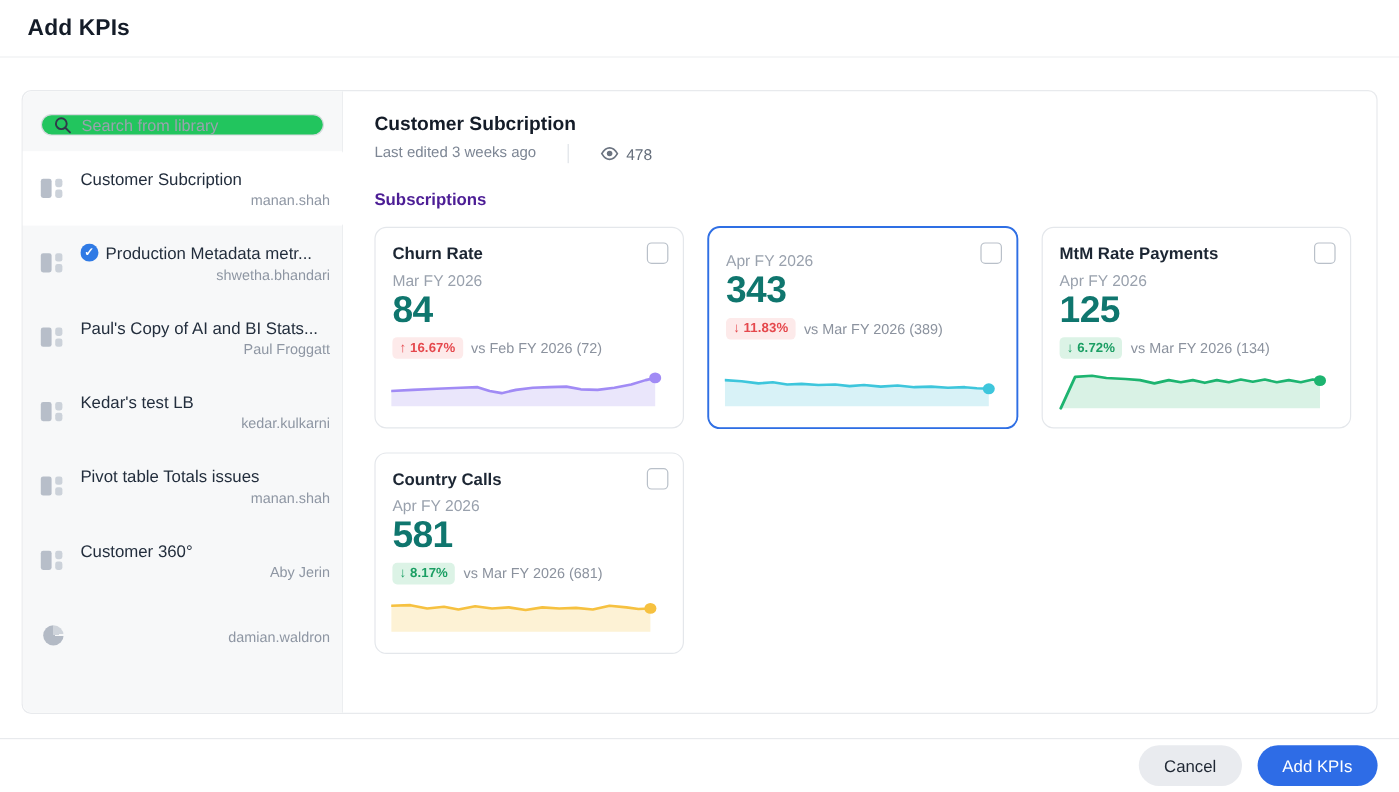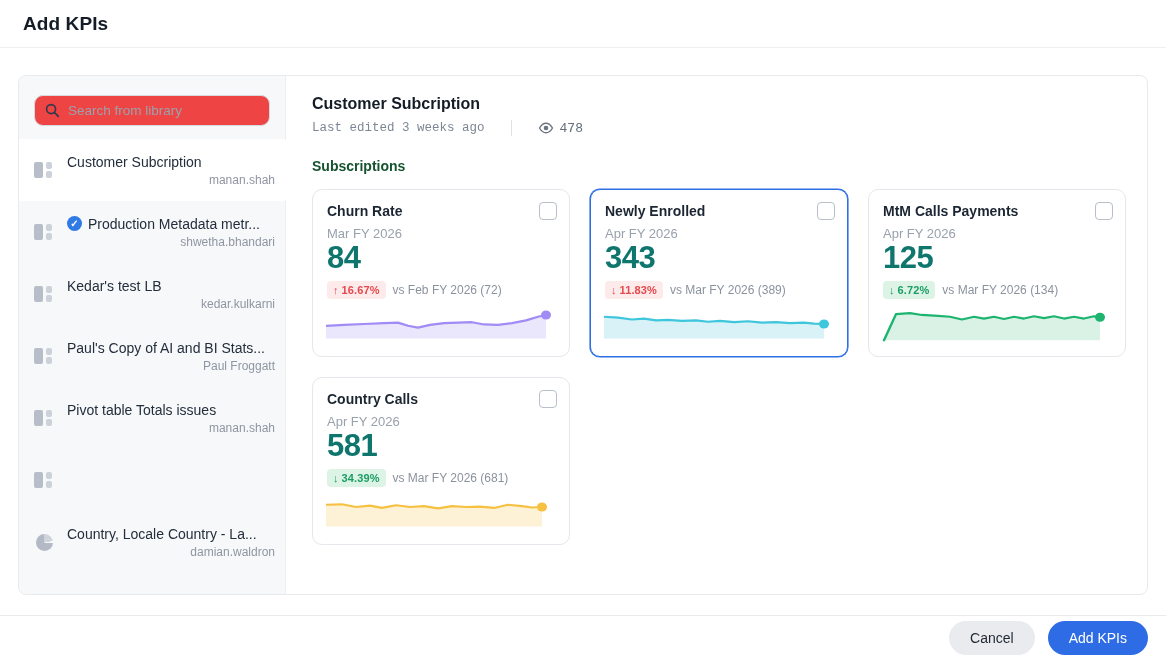--- a/index.html
+++ b/index.html
@@ -10,21 +10,21 @@
   .page-header { height: 48px; padding: 13px 0 0 23px; border-bottom: 1px solid #eef0f2; }
   .page-title { font-size: 19px; font-weight: 700; letter-spacing: .1px; color: #141c28; }
 
   
   .panel { position: absolute; left: 18px; top: 75px; width: 1130px; height: 520px;
     border: 1px solid #e8eaed; border-radius: 8px; display: flex; background: #fff; }
 
   
   .sidebar { width: 267px; background: #f7f8f9; border-right: 1px solid #eceef0;
     border-radius: 8px 0 0 8px; flex: none; }
-  .search-box { margin: 19px 15px 13px 15px; height: 31px; background: #ef4444;
+  .search-box { margin: 19px 15px 13px 15px; height: 18px; background: #22c55e;
     border: 1px solid #d6dade; border-radius: 9px; display: flex; align-items: center;
     padding: 0 10px; gap: 8px; }
   .search-box input { border: none; outline: none; background: transparent; flex: 1;
     font-size: 13.5px; color: #2a3342; font-family: "Liberation Sans", sans-serif; }
   .search-box input::placeholder { color: #9aa2ae; }
 
   .lib-list { }
   .lib-item { height: 62px; display: flex; align-items: center; gap: 13px;
     padding-left: 15px; cursor: pointer; position: relative; }
   .lib-item.selected { background: #fff; }
@@ -43,26 +43,26 @@
   .icon-dash .d3 { left: 12px; top: 11px; width: 6px; height: 7px; background: #ccd2da; }
   .icon-pie { width: 17px; height: 17px; border-radius: 50%; flex: none; margin: 0 1px 0 2px;
     background: conic-gradient(#cfd4db 0 80deg, #f7f8f9 80deg 95deg, #b3bac5 95deg 360deg); }
   .verified { width: 15px; height: 15px; border-radius: 50%; background: #2f7ae5; flex: none;
     color: #fff; font-size: 10px; font-weight: 700; display: inline-flex;
     align-items: center; justify-content: center; line-height: 1; }
 
   
   .main { flex: 1; padding: 19px 24px 0 26px; position: relative; min-width: 0; }
   .doc-title { font-size: 16px; font-weight: 700; color: #141c28; }
-  .meta-row { display: flex; align-items: center; gap: 26px; margin-top: 7px; font-family: Liberation Mono, monospace; }
+  .meta-row { display: flex; gap: 26px; margin-top: 7px; }
   .meta-text { font-size: 12.5px; color: #7d8694; }
   .meta-divider { width: 1px; height: 16px; background: #dfe3e8; }
   .views { display: flex; align-items: center; gap: 6px; font-size: 13px; color: #646d7a; }
 
-  .section-title { font-size: 14px; font-weight: 700; color: #14532d; margin-top: 22px; }
+  .section-title { font-size: 14px; font-weight: 700; color: #4c1d95; margin-top: 22px; }
 
   .cards { margin-top: 15px; display: grid; grid-template-columns: repeat(3, 258px);
     gap: 20px 20px; }
   .kpi-card { width: 258px; height: 168px; border: 1px solid #e4e7eb; border-radius: 10px;
     background: #fff; position: relative; padding: 13px 14px 12px 14px; cursor: pointer; }
   .kpi-card.selected { border: 1px solid #2f6fe4; box-shadow: 0 0 0 .6px #2f6fe4; }
   .kpi-name { font-size: 14px; font-weight: 700; color: #1c2633; padding-right: 30px;
     white-space: nowrap; overflow: hidden; }
   .kpi-checkbox { position: absolute; top: 12px; right: 12px; width: 18px; height: 18px;
     border: 1.5px solid #b9c0c9; border-radius: 4px; background: #fff; }
@@ -135,67 +135,70 @@
   </div>
         <div class="lib-item">
     <span class="icon-dash">
             <i class="d1"></i>
             <i class="d2"></i>
             <i class="d3"></i>
           </span>
     <span class="lib-texts">
       <span class="lib-title">
 
+        <span class="lib-title-text">Paul's Copy of AI and BI Stats...</span>
+      </span>
+      <div class="lib-owner">Paul Froggatt</div>
+    </span>
+  </div>
+        <div class="lib-item">
+    <span class="icon-dash">
+            <i class="d1"></i>
+            <i class="d2"></i>
+            <i class="d3"></i>
+          </span>
+    <span class="lib-texts">
+      <span class="lib-title">
+
         <span class="lib-title-text">Kedar's test LB</span>
       </span>
       <div class="lib-owner">kedar.kulkarni</div>
     </span>
   </div>
         <div class="lib-item">
     <span class="icon-dash">
             <i class="d1"></i>
             <i class="d2"></i>
             <i class="d3"></i>
           </span>
     <span class="lib-texts">
       <span class="lib-title">
 
-        <span class="lib-title-text">Paul's Copy of AI and BI Stats...</span>
-      </span>
-      <div class="lib-owner">Paul Froggatt</div>
-    </span>
-  </div>
-        <div class="lib-item">
-    <span class="icon-dash">
-            <i class="d1"></i>
-            <i class="d2"></i>
-            <i class="d3"></i>
-          </span>
-    <span class="lib-texts">
-      <span class="lib-title">
-
         <span class="lib-title-text">Pivot table Totals issues</span>
       </span>
       <div class="lib-owner">manan.shah</div>
     </span>
   </div>
         <div class="lib-item">
     <span class="icon-dash">
             <i class="d1"></i>
             <i class="d2"></i>
             <i class="d3"></i>
           </span>
+    <span class="lib-texts">
+      <span class="lib-title">
+
+        <span class="lib-title-text">Customer 360°</span>
+      </span>
+      <div class="lib-owner">Aby Jerin</div>
+    </span>
   </div>
         <div class="lib-item">
     <span class="icon-pie"></span>
     <span class="lib-texts">
-      <span class="lib-title">
-
-        <span class="lib-title-text">Country, Locale Country - La...</span>
-      </span>
       <div class="lib-owner">damian.waldron</div>
     </span>
   </div>
       </div>
   </div>
 
   <div class="main">
     <div class="doc-title">Customer Subcription</div>
     <div class="meta-row">
       <span class="meta-text">Last edited 3 weeks ago</span>
@@ -226,41 +229,40 @@
     </div>
     <div class="spark">
             <svg viewBox="0 0 228 42" preserveAspectRatio="none">
               <polygon points="0,23 18,22 38,21 58,20 72,19.5 82,23 92,25 104,22 118,20 132,19.5 146,19 158,21.5 172,22 186,20 200,17 212,13 220,11 220,37 0,37" fill="#eae6fb"></polygon>
               <polyline points="0,23 18,22 38,21 58,20 72,19.5 82,23 92,25 104,22 118,20 132,19.5 146,19 158,21.5 172,22 186,20 200,17 212,13 220,11" fill="none" stroke="#a18bf5" stroke-width="2.4" stroke-linejoin="round" stroke-linecap="round"></polyline>
               <circle cx="220" cy="11" r="5" fill="#a18bf5"></circle>
             </svg>
           </div>
   </div>
         <div class="kpi-card selected">
-    <div class="kpi-name">Newly Enrolled</div>
     <div class="kpi-checkbox"></div>
     <div class="kpi-period">Apr FY 2026</div>
     <div class="kpi-value">343</div>
     <div class="kpi-delta-row">
       <span class="badge red">
         <span class="arrow">↓</span>
         <span class="pct">11.83%</span>
       </span>
       <span class="kpi-vs">vs Mar FY 2026 (389)</span>
     </div>
     <div class="spark">
             <svg viewBox="0 0 228 42" preserveAspectRatio="none">
               <polygon points="0,13 14,14 28,16 40,15 52,17 64,16.5 78,17.5 92,17 104,18.5 116,17.5 130,19 144,18 158,19.5 172,19 186,20 200,19.5 210,20.5 220,21 220,37 0,37" fill="#d8f2f7"></polygon>
               <polyline points="0,13 14,14 28,16 40,15 52,17 64,16.5 78,17.5 92,17 104,18.5 116,17.5 130,19 144,18 158,19.5 172,19 186,20 200,19.5 210,20.5 220,21" fill="none" stroke="#3ec6dc" stroke-width="2.4" stroke-linejoin="round" stroke-linecap="round"></polyline>
               <circle cx="220" cy="21" r="5" fill="#3ec6dc"></circle>
             </svg>
           </div>
   </div>
         <div class="kpi-card">
-    <div class="kpi-name">MtM Calls Payments</div>
+    <div class="kpi-name">MtM Rate Payments</div>
     <div class="kpi-checkbox"></div>
     <div class="kpi-period">Apr FY 2026</div>
     <div class="kpi-value">125</div>
     <div class="kpi-delta-row">
       <span class="badge green">
         <span class="arrow">↓</span>
         <span class="pct">6.72%</span>
       </span>
       <span class="kpi-vs">vs Mar FY 2026 (134)</span>
     </div>
@@ -273,21 +275,21 @@
           </div>
   </div>
         <div class="kpi-card">
     <div class="kpi-name">Country Calls</div>
     <div class="kpi-checkbox"></div>
     <div class="kpi-period">Apr FY 2026</div>
     <div class="kpi-value">581</div>
     <div class="kpi-delta-row">
       <span class="badge green">
         <span class="arrow">↓</span>
-        <span class="pct">34.39%</span>
+        <span class="pct">8.17%</span>
       </span>
       <span class="kpi-vs">vs Mar FY 2026 (681)</span>
     </div>
     <div class="spark">
             <svg viewBox="0 0 228 42" preserveAspectRatio="none">
               <polygon points="0,13 16,12.5 30,15.5 44,14 56,16.5 70,13.5 84,15.5 98,14.5 112,17 126,14.5 140,15.5 154,15 168,16.5 182,13 196,14.5 206,16 216,15.5 216,37 0,37" fill="#fdf2d5"></polygon>
               <polyline points="0,13 16,12.5 30,15.5 44,14 56,16.5 70,13.5 84,15.5 98,14.5 112,17 126,14.5 140,15.5 154,15 168,16.5 182,13 196,14.5 206,16 216,15.5" fill="none" stroke="#f6c140" stroke-width="2.4" stroke-linejoin="round" stroke-linecap="round"></polyline>
               <circle cx="216" cy="15.5" r="5" fill="#f6c140"></circle>
             </svg>
           </div>

